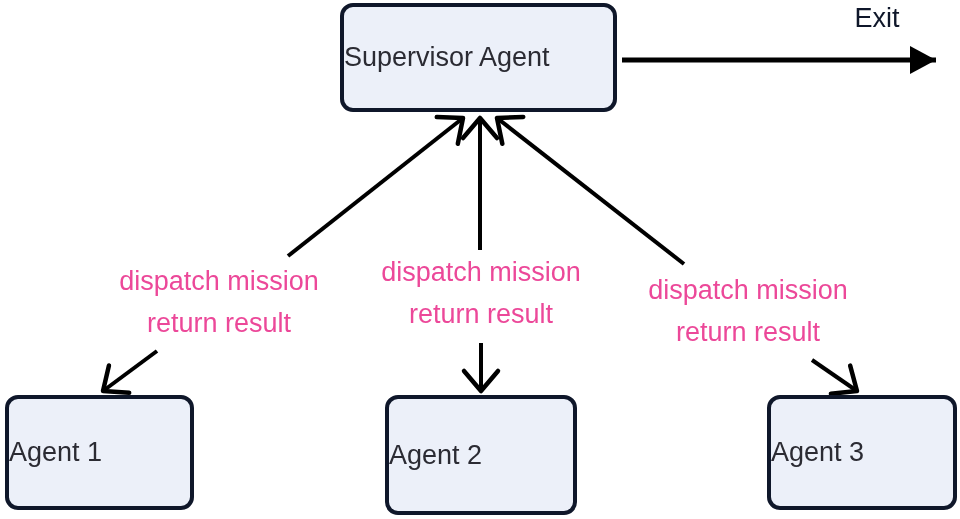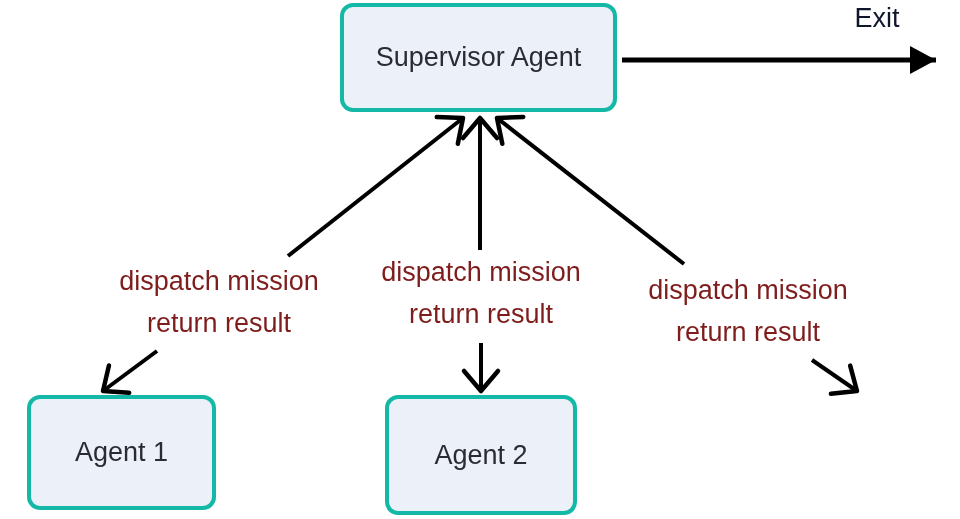--- a/index.html
+++ b/index.html
@@ -19,39 +19,39 @@
     position: absolute;
     left: 0;
     top: 0;
     width: 960px;
     height: 519px;
   }
   .node {
     position: absolute;
     box-sizing: border-box;
     background: #ecf0f9;
-    border: 4px solid #14b8a6;
+    border: 4px solid #0f172a;
     border-radius: 13px;
     display: flex;
     align-items: center;
-    justify-content: center;
+    justify-content: flex-start;
     color: #2b2b33;
     font-size: 27px;
   }
   .node-supervisor { left: 340px; top: 3px;   width: 277px; height: 109px; }
-  .node-agent1     { left: 5px;   top: 395px; width: 189px; height: 115px; margin-left: 22px; }
+  .node-agent1     { left: 5px;   top: 395px; width: 189px; height: 115px; }
   .node-agent2     { left: 385px; top: 395px; width: 192px; height: 120px; }
   .node-agent3     { left: 767px; top: 395px; width: 190px; height: 115px; }
   .edge-label {
     position: absolute;
     width: 260px;
     text-align: center;
     font-size: 27px;
     line-height: 42px;
-    color: #7f1d1d;
+    color: #ec4899;
     white-space: nowrap;
   }
   .edge-label-1 { left: 89px;  top: 260px; }
   .edge-label-2 { left: 351px; top: 251px; }
   .edge-label-3 { left: 618px; top: 269px; }
   .edge-label span { display: block; }
   .exit-label {
     position: absolute;
     left: 827px;
     top: 3px;
@@ -93,20 +93,23 @@
   </div>
 
   <div class="node node-agent1">
     <span>Agent 1</span>
   </div>
 
   <div class="node node-agent2">
     <span>Agent 2</span>
   </div>
 
+  <div class="node node-agent3">
+    <span>Agent 3</span>
+  </div>
 
   <div class="edge-label edge-label-1">
     <span>dispatch mission</span>
     <span>return result</span>
   </div>
 
   <div class="edge-label edge-label-2">
     <span>dispatch mission</span>
     <span>return result</span>
   </div>

